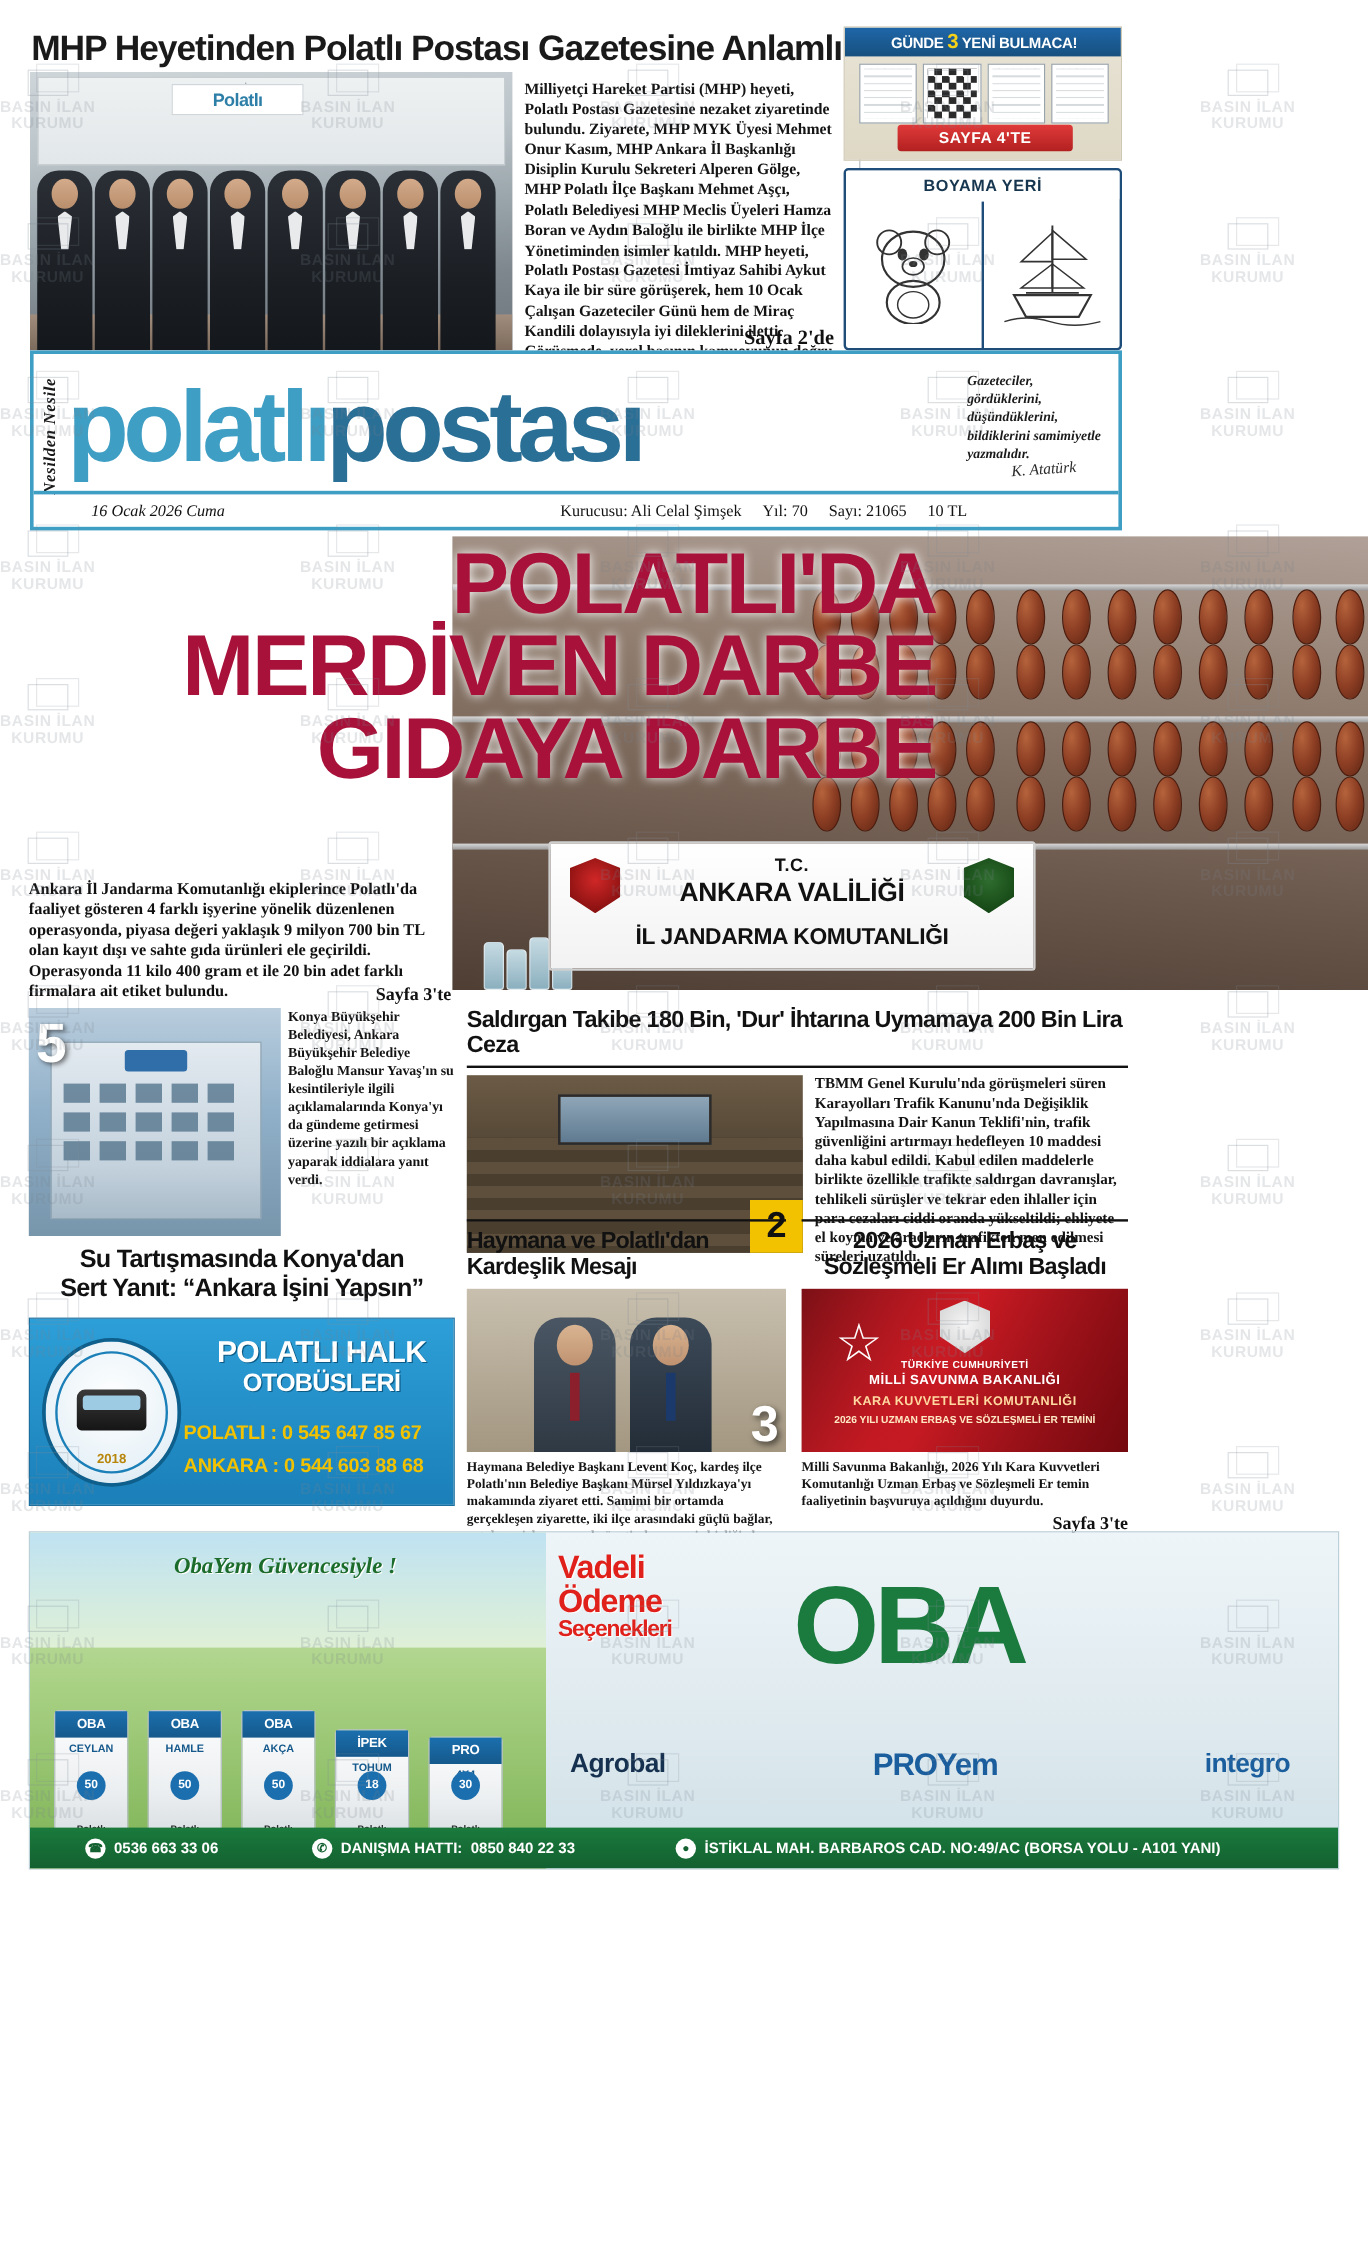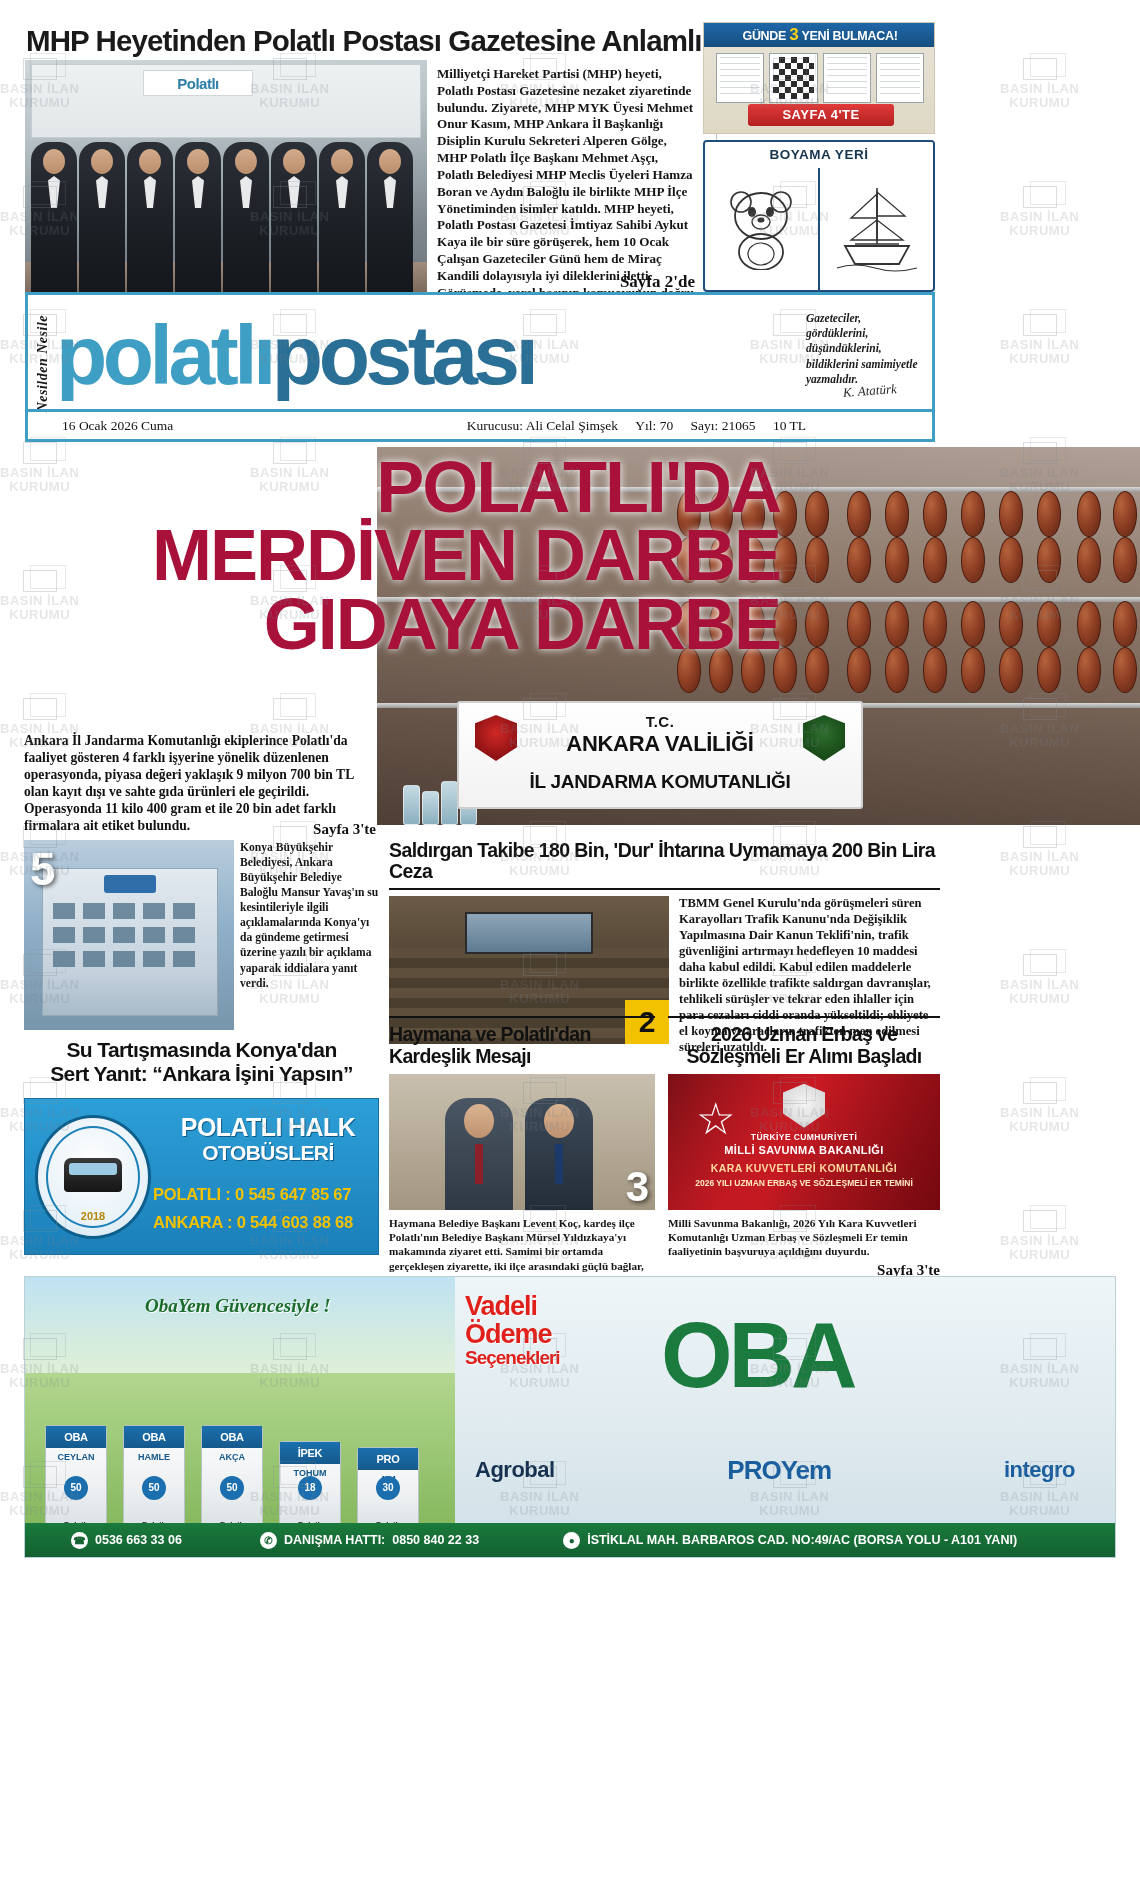--- a/index.html
+++ b/index.html
@@ -187,21 +187,21 @@
     font-family:"Liberation Serif", serif; font-style:italic;
     font-size:13px; color:#2a2a2a; text-align:center;
     transform: rotate(-4deg);
   }
   .mh-bar {
     position:absolute; left:0; bottom:0; width:100%; height:30px;
     border-top:3px solid #3f9ec4;
     display:flex; align-items:center;
     font-family:"Liberation Serif", serif; font-size:13.5px; color:#111;
   }
-  .mh-date { margin-left:34px; font-weight:normal; }
+  .mh-date { margin-left:48px; font-weight:normal;font-style:italic; }
   .mh-info { margin-left:auto; margin-right:126px; }
   .mh-info span { margin-left:14px; }
 
   
   .mainstory { position:absolute; left:0; top:447px; width:1140px; height:380px; }
   .ms-photo {
     position:absolute; right:0; top:0; width:763px; height:378px;
     background: linear-gradient(185deg,#b0a097 0%, #8d7a6c 35%, #6b584c 70%, #4e3e34 100%);
     overflow:hidden;
   }

